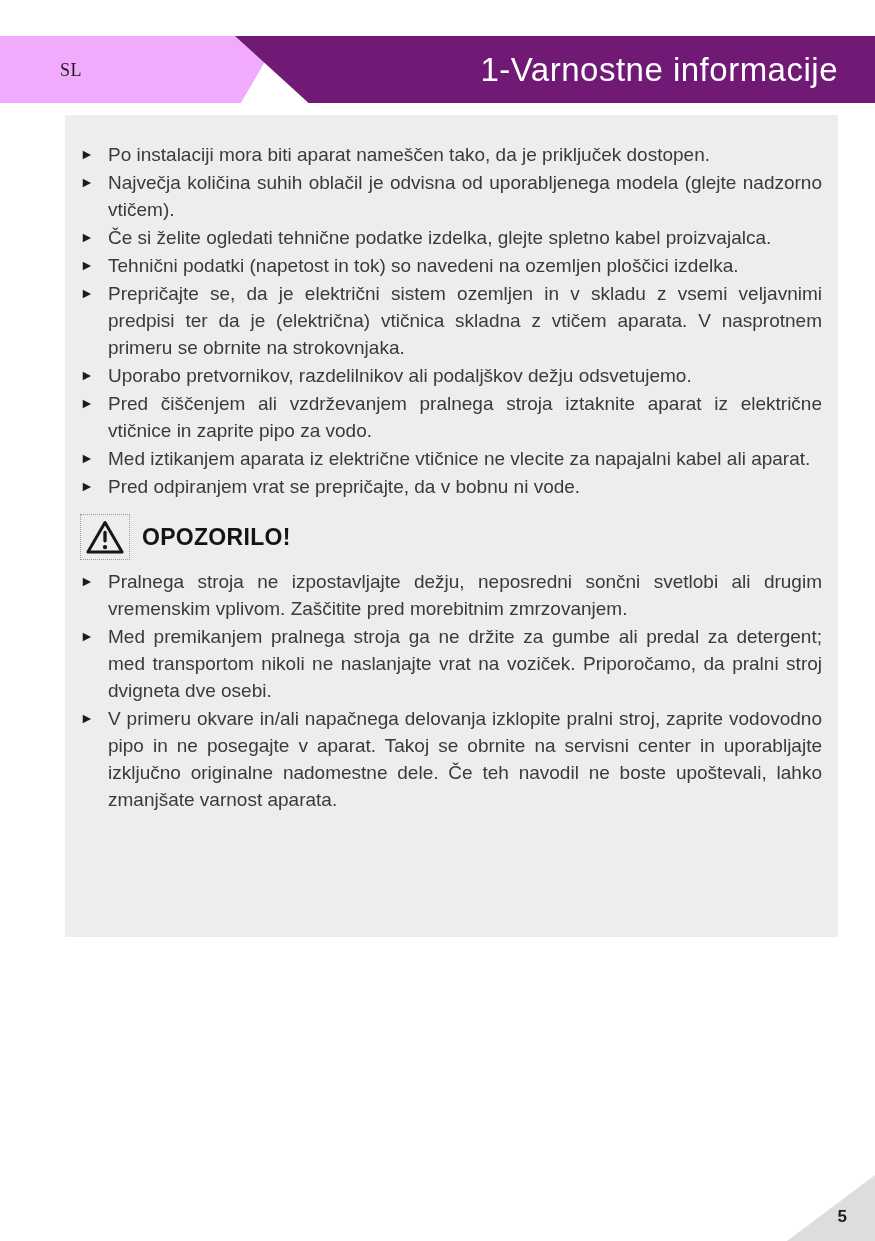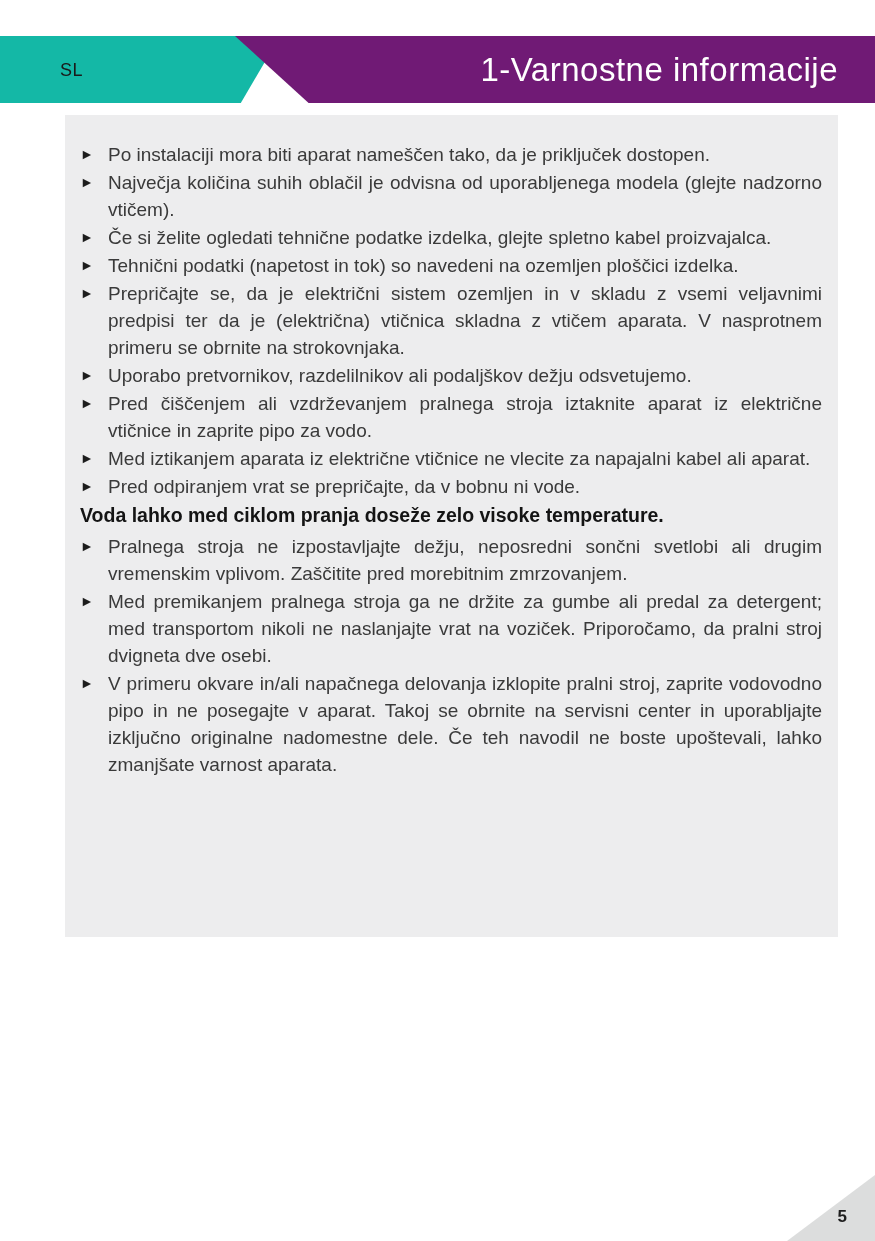--- a/index.html
+++ b/index.html
@@ -16,22 +16,23 @@
     -webkit-font-smoothing: antialiased;
   }
 
   
   .lang-tab {
     position: absolute;
     left: 0;
     top: 36px;
     width: 280px;
     height: 67px;
-    background: #14b8a6;
+    background: #f0abfc;
     clip-path: polygon(0 0, 100% 0, 86% 100%, 0 100%);
+    font-family: Liberation Serif, serif;
   }
   .lang-tab .lang-code {
     position: absolute;
     left: 60px;
     top: 50%;
     transform: translateY(-50%);
     font-size: 18px;
     color: #1a1a1a;
     letter-spacing: 0.5px;
   }
@@ -192,22 +193,31 @@
   </div>
   <div class="bullet">
     <span class="marker">►</span>
     <span class="btext">Med iztikanjem aparata iz električne vtičnice ne vlecite za napajalni kabel ali aparat.</span>
   </div>
   <div class="bullet">
     <span class="marker">►</span>
     <span class="btext">Pred odpiranjem vrat se prepričajte, da v bobnu ni vode.</span>
   </div>
 
-
-  <div class="warning-bold-line">Voda lahko med ciklom pranja doseže zelo visoke temperature.</div>
+  <div class="warning-head">
+    <span class="warning-icon-box">
+      <svg width="40" height="37" viewBox="0 0 48 44" aria-hidden="true">
+        <path d="M24 4 L44.5 39.5 L3.5 39.5 Z" fill="none" stroke="#161616" stroke-width="3.6" stroke-linejoin="round"></path>
+        <rect x="22" y="14" width="4" height="14" rx="2" fill="#161616"></rect>
+        <circle cx="24" cy="33.5" r="2.6" fill="#161616"></circle>
+      </svg>
+    </span>
+    <span class="warning-title">OPOZORILO!</span>
+  </div>
+
 
   <div class="bullet">
     <span class="marker">►</span>
     <span class="btext">Pralnega stroja ne izpostavljajte dežju, neposredni sončni svetlobi ali drugim vremenskim vplivom. Zaščitite pred morebitnim zmrzovanjem.</span>
   </div>
   <div class="bullet">
     <span class="marker">►</span>
     <span class="btext">Med premikanjem pralnega stroja ga ne držite za gumbe ali predal za detergent; med transportom nikoli ne naslanjajte vrat na voziček. Priporočamo, da pralni stroj dvigneta dve osebi.</span>
   </div>
   <div class="bullet">

